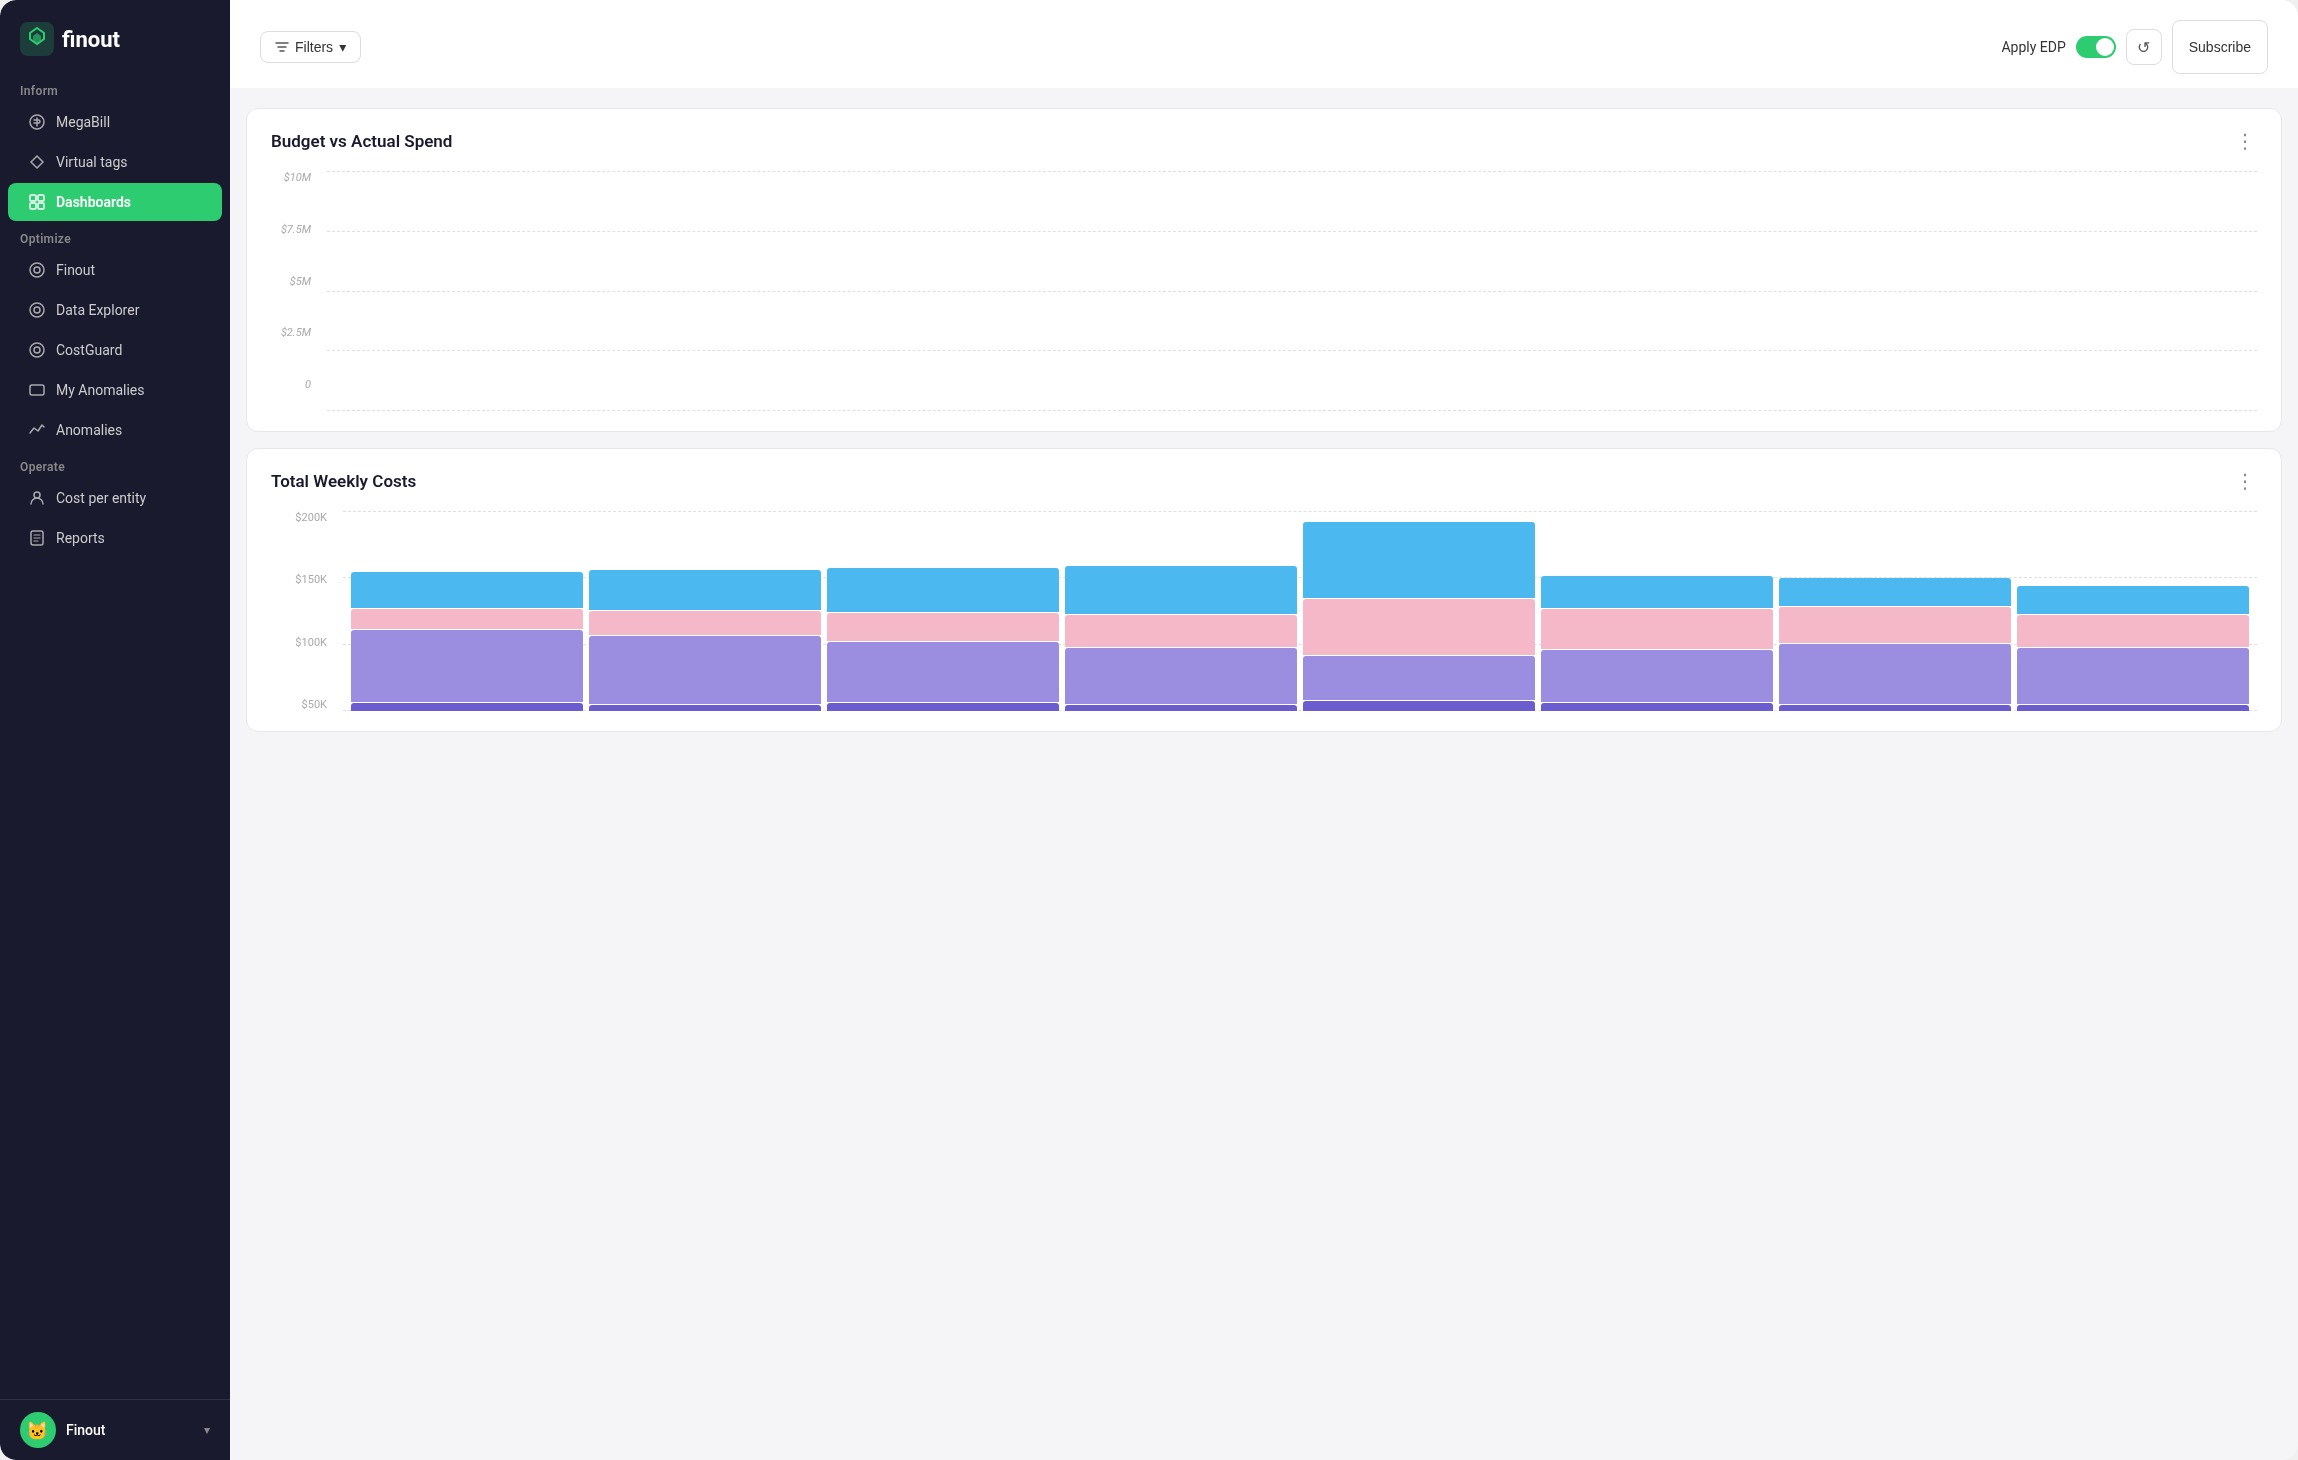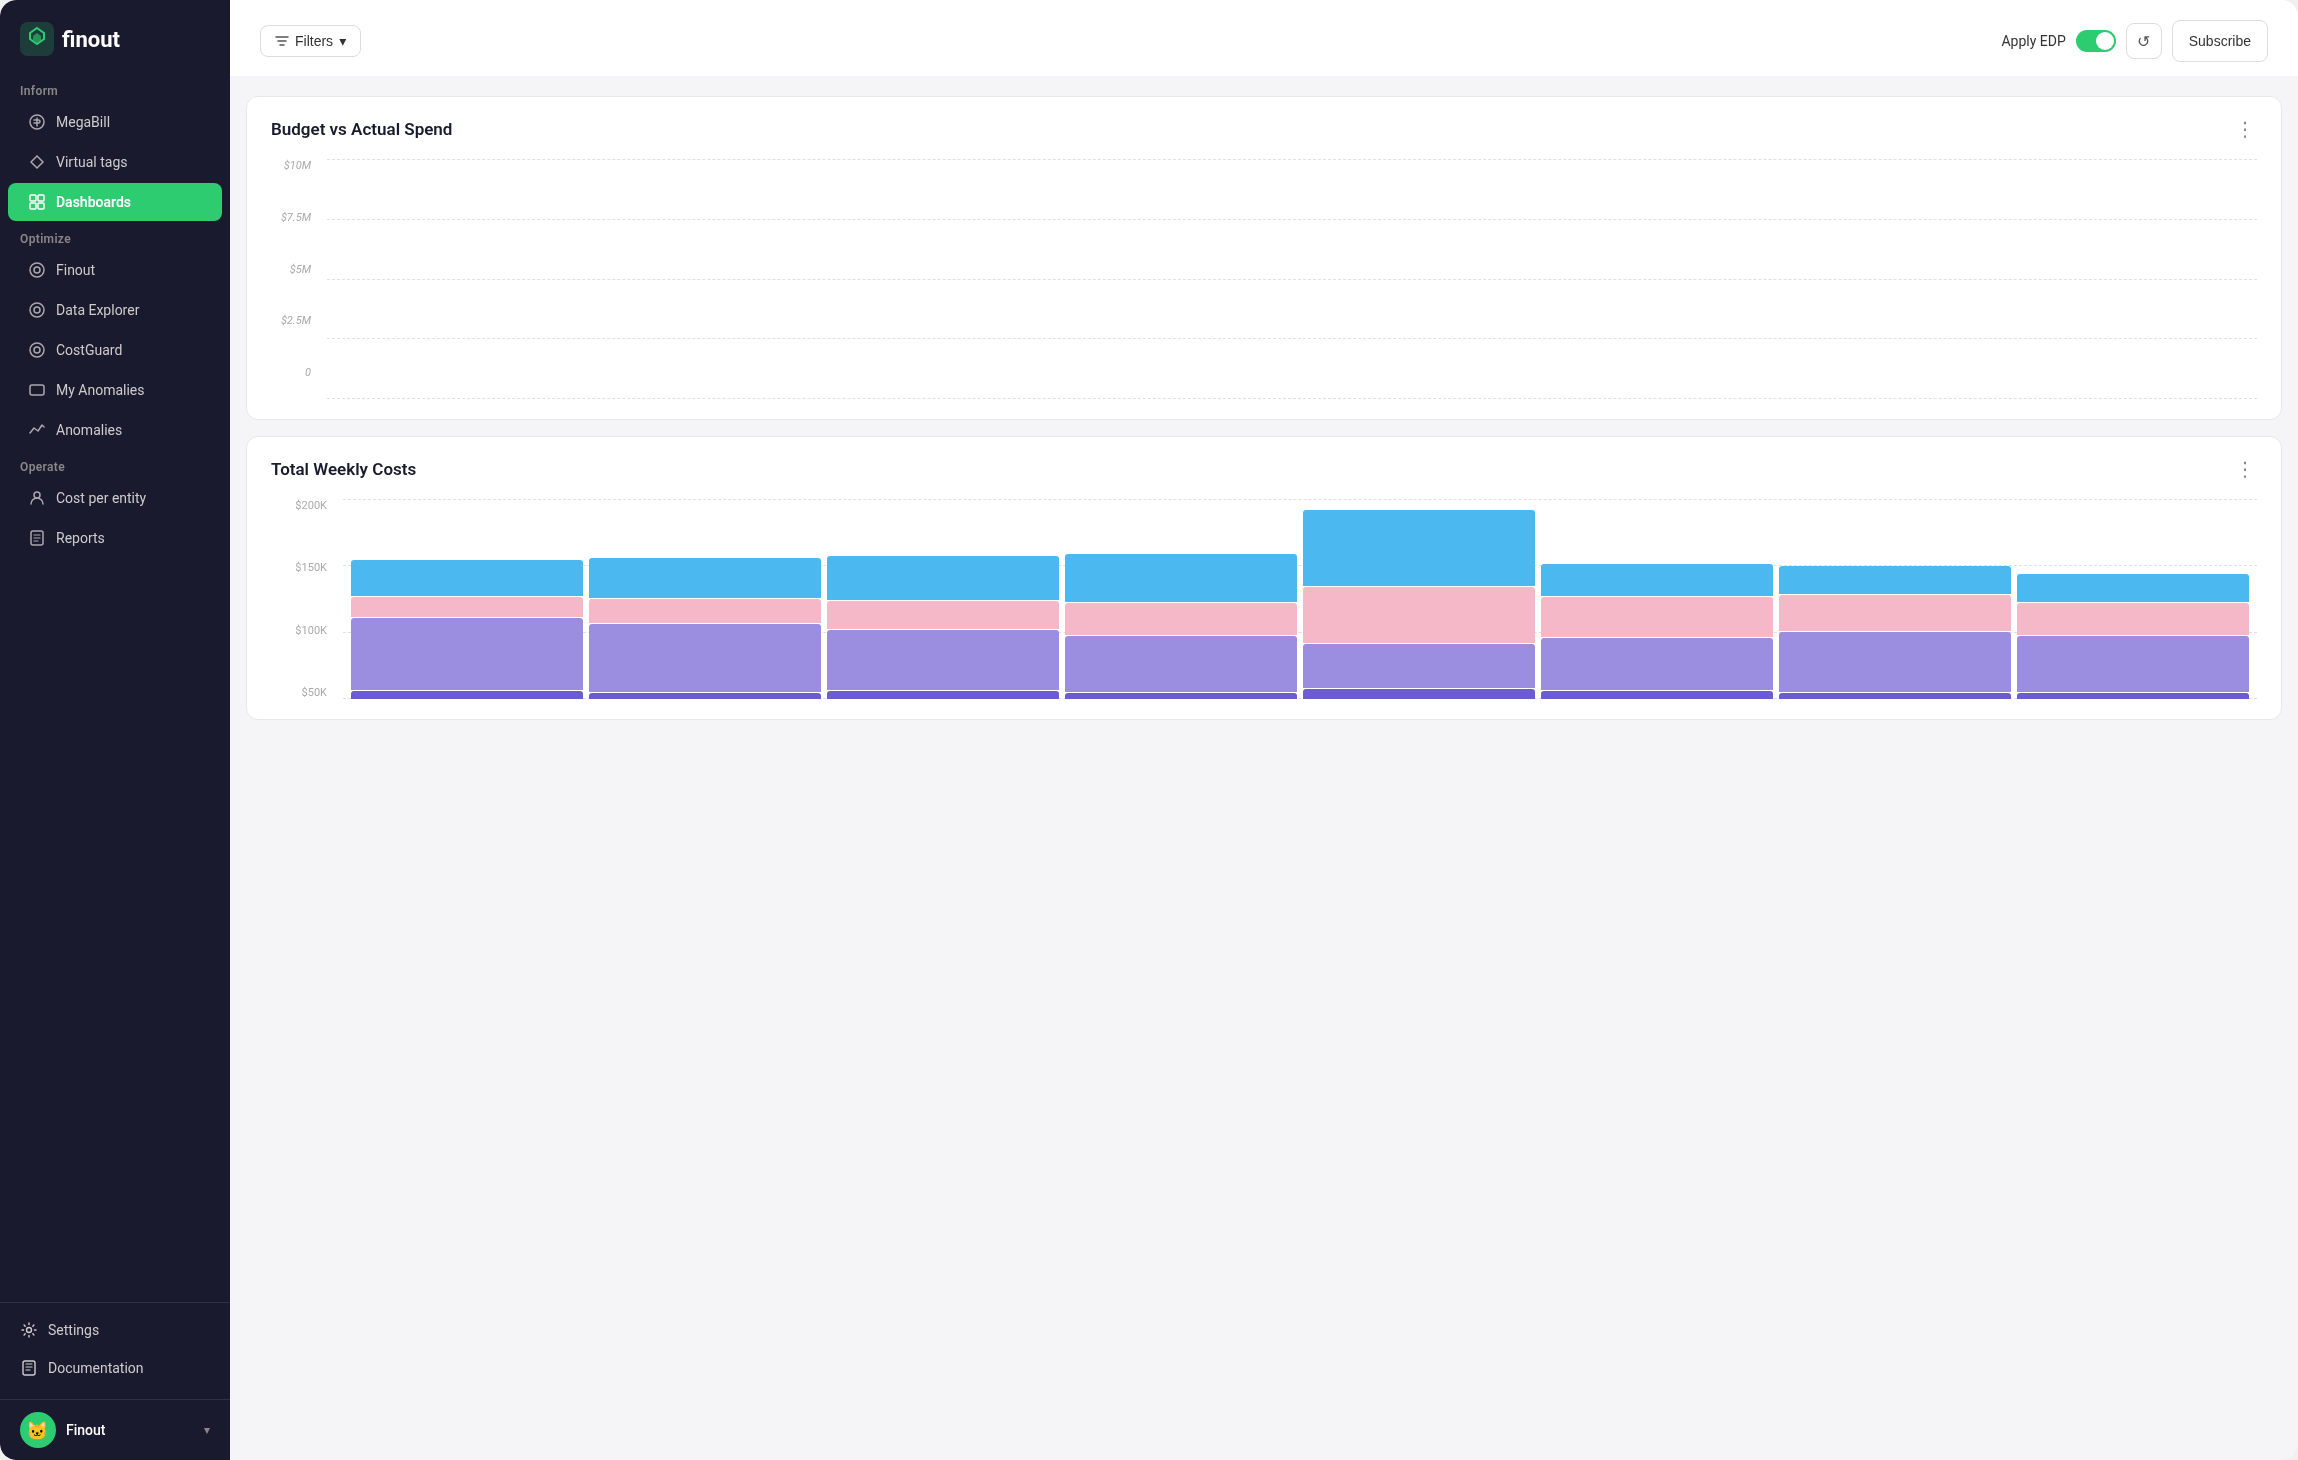--- a/index.html
+++ b/index.html
@@ -175,21 +175,21 @@
       align-items: center;
       justify-content: center;
       cursor: pointer;
       background: #fff;
       font-size: 16px;
       color: #555;
     }
     .subscribe-btn {
       border: 1px solid #ddd;
       border-radius: 8px;
-      padding: 12px 16px;
+      padding: 18px 16px;
       font-size: 14px;
       cursor: pointer;
       background: #fff;
       color: #333;
     }
 
     .main-content {
       flex: 1;
       overflow-y: auto;
       padding: 20px 16px;
@@ -376,36 +376,20 @@
   <div class="sidebar-item">
     <svg class="icon" viewBox="0 0 18 18" fill="none">
         <rect x="3" y="2" width="12" height="14" rx="2" stroke="#ccc" stroke-width="1.5"></rect>
         <path d="M6 6h6M6 9h6M6 12h4" stroke="#ccc" stroke-width="1.2" stroke-linecap="round"></path>
       </svg>
     <span>Reports</span>
   </div>
 
   <div class="sidebar-spacer"></div>
 
-  <div class="sidebar-bottom">
-    <div class="sidebar-bottom-item">
-      <svg width="18" height="18" viewBox="0 0 18 18" fill="none">
-          <circle cx="9" cy="9" r="2.5" stroke="#ccc" stroke-width="1.4"></circle>
-          <path d="M9 2v1.5M9 14.5V16M2 9h1.5M14.5 9H16M4.1 4.1l1.06 1.06M12.84 12.84l1.06 1.06M4.1 13.9l1.06-1.06M12.84 5.16l1.06-1.06" stroke="#ccc" stroke-width="1.4" stroke-linecap="round"></path>
-        </svg>
-      <span>Settings</span>
-    </div>
-    <div class="sidebar-bottom-item">
-      <svg width="18" height="18" viewBox="0 0 18 18" fill="none">
-          <rect x="3" y="2" width="12" height="14" rx="2" stroke="#ccc" stroke-width="1.4"></rect>
-          <path d="M6 5h6M6 8h6M6 11h4" stroke="#ccc" stroke-width="1.2" stroke-linecap="round"></path>
-        </svg>
-      <span>Documentation</span>
-    </div>
-  </div>
 
   <div class="sidebar-user">
     <div class="user-avatar">🐱</div>
     <span class="user-name">Finout</span>
     <span class="user-chevron">▾</span>
   </div>
 </div>
 
 <div class="main">
   <div class="main-header">

